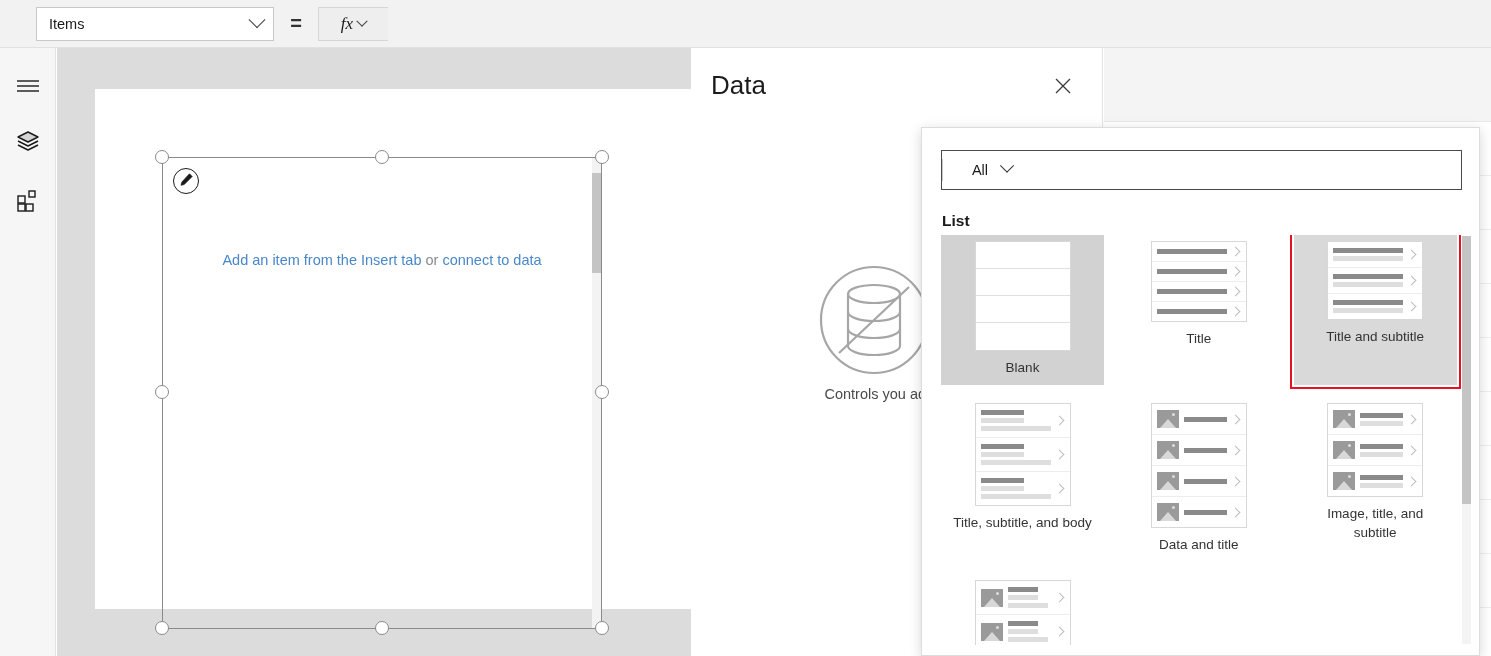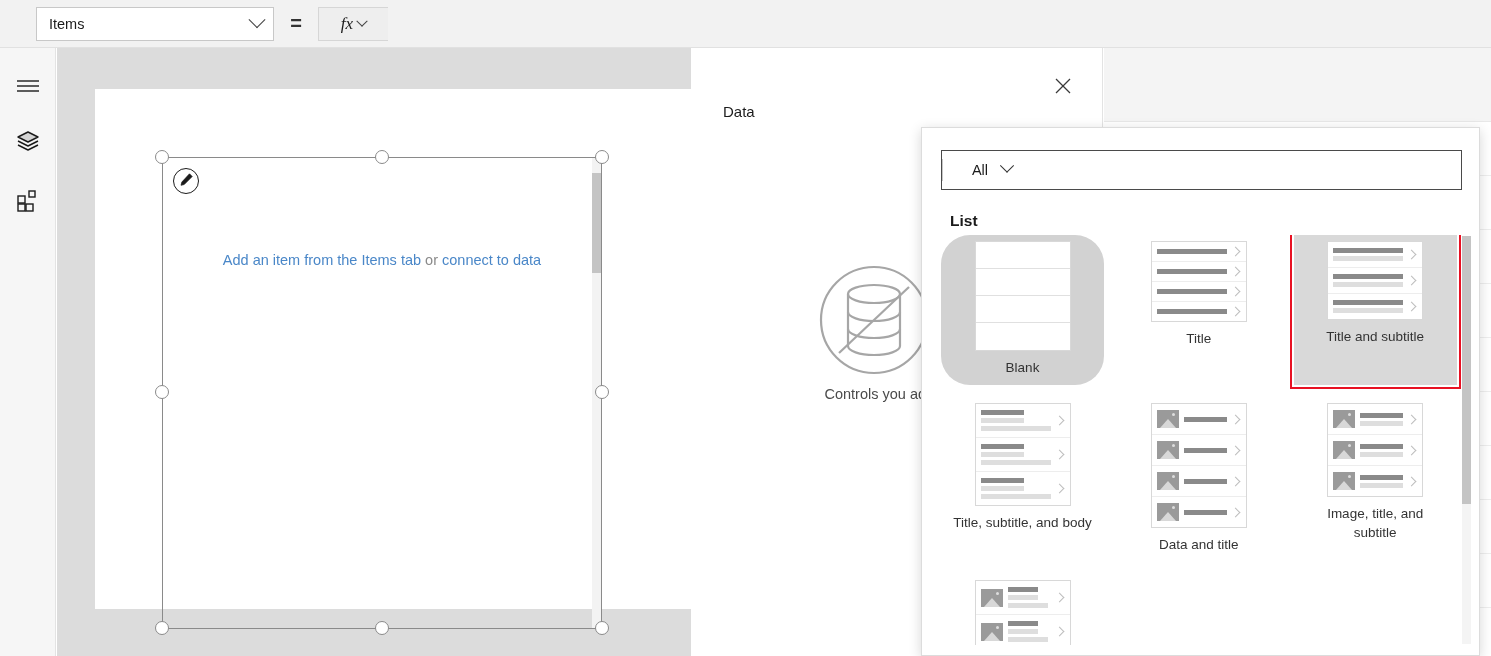--- a/index.html
+++ b/index.html
@@ -105,22 +105,22 @@
     position: absolute; right: 1px; top: 16px; width: 9px; height: 100px;
     background: #c4c4c4;
   }
 
   
   .data-panel {
     position: absolute; left: 691px; top: 48px; width: 412px; height: 608px;
     background: #ffffff; border-right: 1px solid #e3e3e3;
   }
   .data-title {
-    position: absolute; left: 32px; top: 22px;
-    font-size: 15px; color: #1b1b1b; font-weight: 400; margin-top: 33px;
+    position: absolute; left: 20px; top: 22px;
+    font-size: 26px; color: #1b1b1b; font-weight: 400;
   }
   .data-close {
     position: absolute; right: 26px; top: 27px;
     width: 26px; height: 26px; display: flex; align-items: center; justify-content: center;
   }
   .nodata-icon { position: absolute; left: 123px; top: 212px; }
   .nodata-text {
     position: absolute; left: 0; top: 338px; width: 412px;
     text-align: center; font-size: 14.5px; color: #4a4a4a;
   }
@@ -159,37 +159,37 @@
   .search-input::placeholder { color: #6e6e6e; }
   .search-div { width: 1px; height: 22px; background: #c6c6c6; }
   .filter-sel {
     width: 98px; height: 100%;
     display: flex; align-items: center; justify-content: center; gap: 14px;
     font-size: 14.5px; color: #1b1b1b;
   }
   .filter-sel .chev { width: 10px; height: 10px; border-width: 1.3px; border-color: #333; transform: rotate(45deg) translate(-3px,-3px); }
 
   .section-label {
-    position: absolute; left: 28px; top: 84px;
+    position: absolute; left: 20px; top: 84px;
     font-size: 15.5px; font-weight: bold; color: #1b1b1b;
   }
 
   .grid-wrap {
     position: absolute; left: 19px; top: 107px; width: 521px; height: 410px;
     overflow: hidden;
   }
   .grid {
     display: grid; grid-template-columns: repeat(3, 1fr);
     column-gap: 8px; row-gap: 12px;
   }
   .card {
     width: 163px; padding: 6px 6px 8px;
     display: flex; flex-direction: column; align-items: center;
   }
-  .card.selected { background: #d2d2d2; border-radius: 29px; }
+  .card.selected { background: #d2d2d2; }
   .card.highlight {
     outline: 2.5px solid #e81123; outline-offset: 2px;
     background: #d9d9d9;
   }
   .thumb {
     width: 96px; background: #ffffff; border: 1px solid #d8d8d8;
   }
   .thumb.blank { height: 110px; }
   .blank-row { height: 27px; border-bottom: 1px solid #e0e0e0; }
   .blank-row:last-child { border-bottom: none; }
@@ -289,21 +289,21 @@
   <div class="canvas-area">
     <div class="screen">
 
       <div class="gallery-sel">
         <div class="gallery-box"></div>
 
         <div class="gal-scroll-track"></div>
         <div class="gal-scroll-thumb"></div>
 
         <div class="empty-text">
-          <a href="#">Add an item from the Items tab</a><span> or </span><a href="#">connect to data</a>
+          <a href="#">Add an item from the Insert tab</a><span> or </span><a href="#">connect to data</a>
         </div>
 
         <div class="pencil-badge">
           <span>
             <svg width="15" height="15" viewBox="0 0 15 15">
               <path d="M10.5 1.8 L13.2 4.5 L5.2 12.5 L2 13.3 L2.8 10.1 Z" fill="#1b1b1b" stroke="#1b1b1b" stroke-width="0.7" stroke-linejoin="round"></path>
             </svg>
           </span>
         </div>
 

